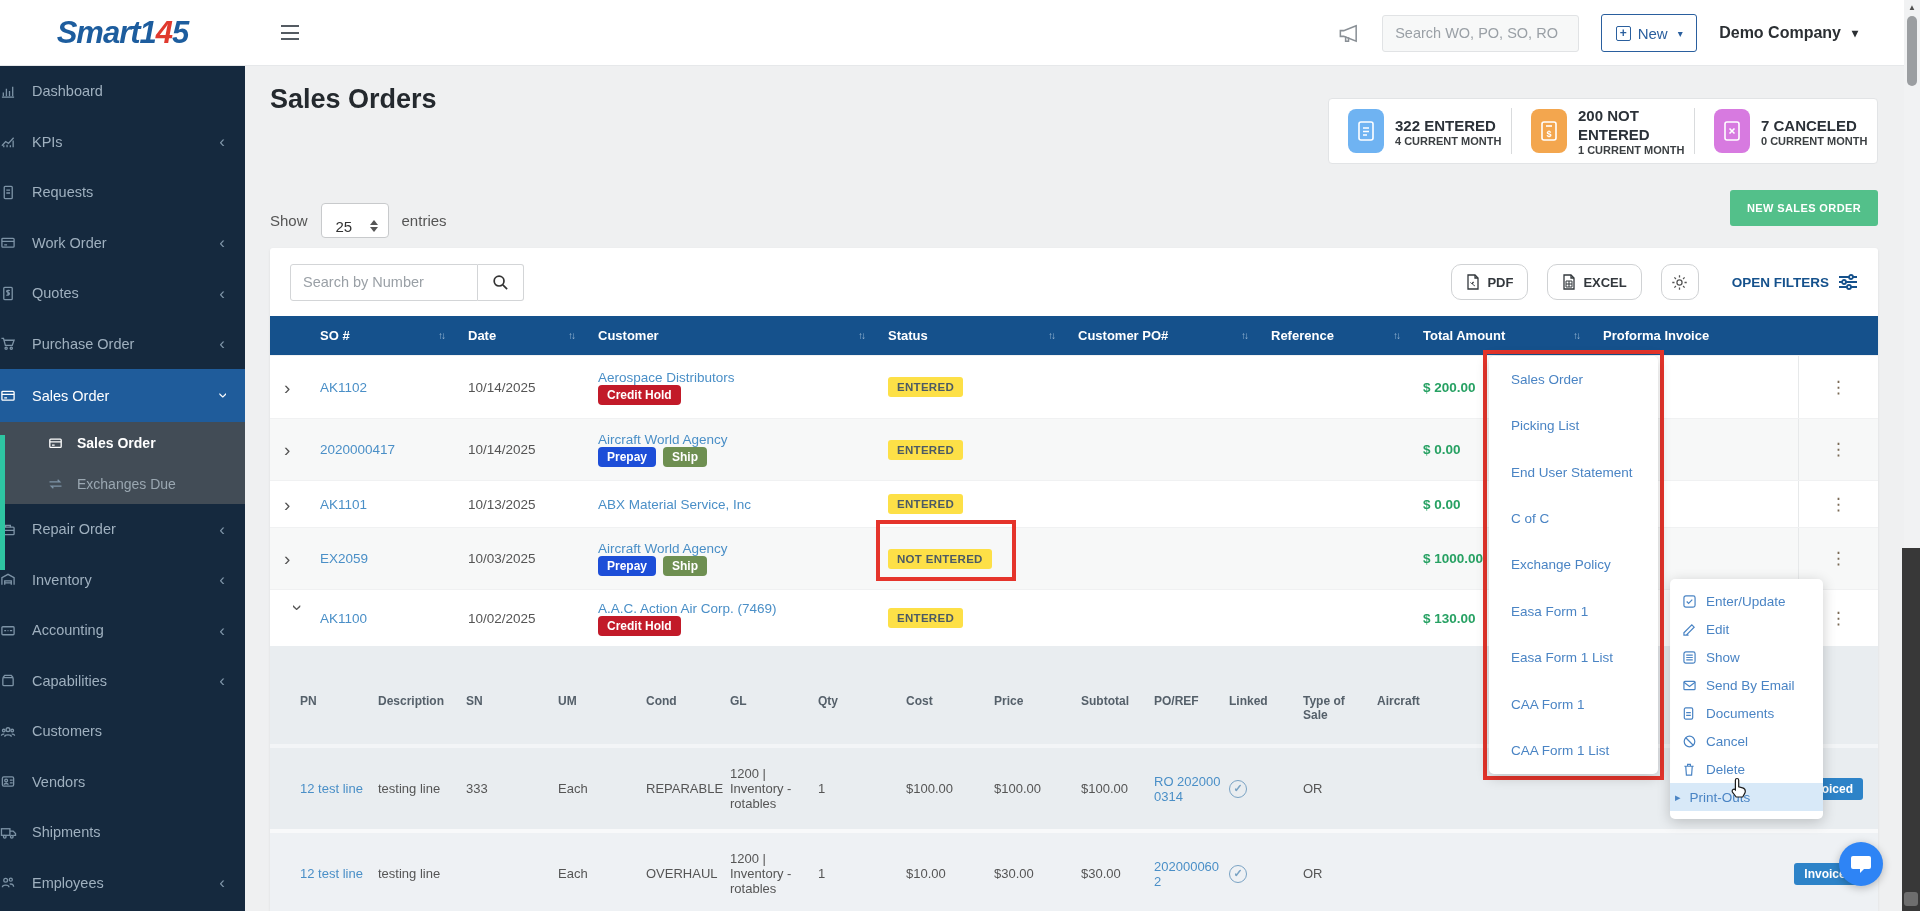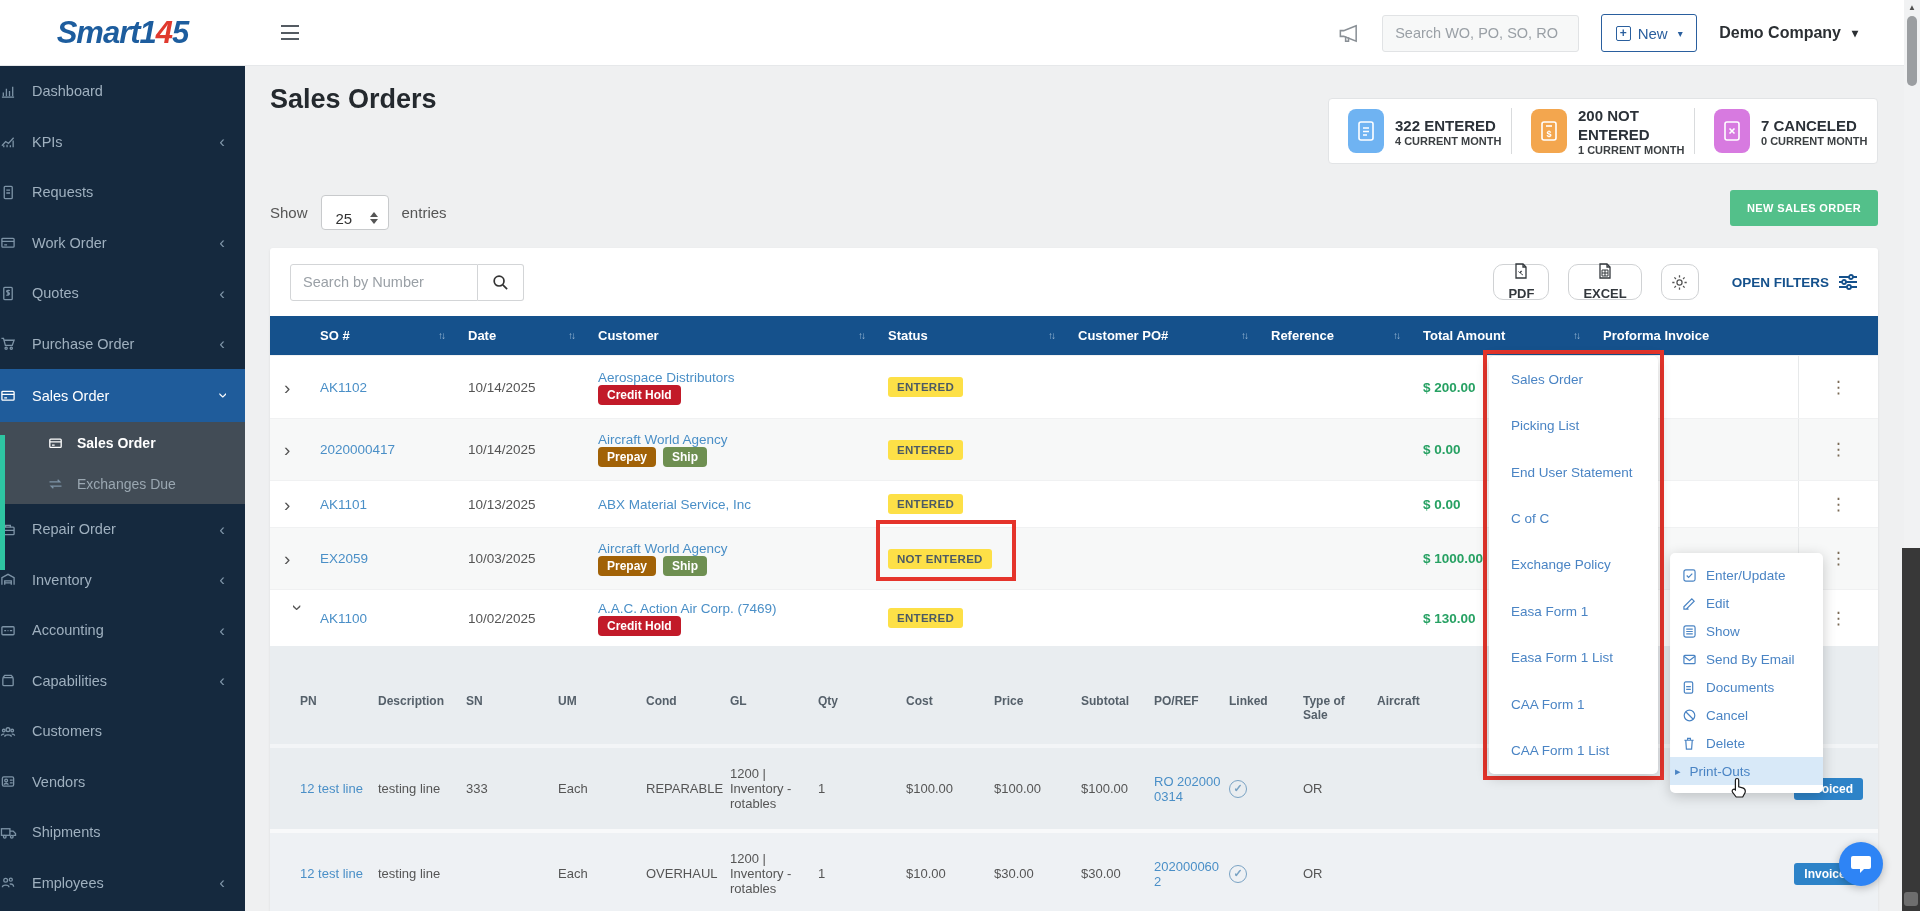--- a/index.html
+++ b/index.html
@@ -40,53 +40,53 @@
   
   .page-title { position:absolute; left:270px; top:84px; font-size:27px; font-weight:600; color:#24292e; }
   .stats-card { position:absolute; left:1328px; top:98px; width:550px; height:66px; background:#fff; border:1px solid #e2e4e6; border-radius:4px; display:flex; align-items:center; }
   .stat { flex:1; display:flex; align-items:center; gap:11px; padding-left:19px; height:46px; }
   .stat + .stat { border-left:1px solid #d9dbdd; }
   .stat-ico { width:36px; height:44px; border-radius:8px; display:flex; align-items:center; justify-content:center; flex:none; }
   .stat-main { font-size:15px; font-weight:bold; color:#2b3138; line-height:19px; }
   .stat-sub { font-size:11px; font-weight:600; color:#3c4043; }
 
   .show-row { position:absolute; left:270px; top:191px; display:flex; align-items:center; font-size:15px; color:#555; }
-  .pagesize { width:68px; height:35px; background:#fff; border:1px solid #c8cacc; border-radius:4px; margin:4px 13px; display:flex; align-items:center; padding:11px 10px 0 14px; cursor:pointer; font-size:15px; color:#333; justify-content:space-between; }
+  .pagesize { width:68px; height:35px; background:#fff; border:1px solid #c8cacc; border-radius:4px; margin:12px 13px; display:flex; align-items:center; padding:11px 10px 0 14px; cursor:pointer; font-size:15px; color:#333; justify-content:space-between; }
   .sel-arrows { display:flex; flex-direction:column; gap:2px; }
   .tri-up { width:0;height:0;border-left:4px solid transparent;border-right:4px solid transparent;border-bottom:5px solid #555; }
   .tri-down { width:0;height:0;border-left:4px solid transparent;border-right:4px solid transparent;border-top:5px solid #555; }
   .new-so-btn { position:absolute; left:1730px; top:190px; width:148px; height:36px; background:#53c08a; border:none; border-radius:3px; color:#fff; font-size:11px; font-weight:bold; letter-spacing:.4px; cursor:pointer; font-family:"Liberation Sans",sans-serif; }
 
   
   .table-card { position:absolute; left:270px; top:248px; width:1608px; height:663px; background:#fff; border-radius:3px 3px 0 0; box-shadow:0 1px 3px rgba(0,0,0,.08); }
   .card-toolbar { height:68px; display:flex; align-items:center; padding:12px 20px; }
   .search-group { display:flex; }
   .num-search { width:188px; height:37px; border:1px solid #d3d5d7; border-radius:3px 0 0 3px; padding:0 12px; font-size:14.5px; color:#333; font-family:"Liberation Sans",sans-serif; background:#fff; }
   .num-search::placeholder { color:#9aa0a6; }
   .search-go { width:46px; height:37px; border:1px solid #d3d5d7; border-left:none; border-radius:0 3px 3px 0; background:#fff; display:flex; align-items:center; justify-content:center; cursor:pointer; color:#333; }
   .toolbar-right { margin-left:auto; display:flex; align-items:center; gap:19px; }
-  .tb-btn { height:36px; border:1px solid #d0d2d4; border-radius:10px; background:#fff; display:flex; align-items:center; justify-content:center; gap:7px; font-size:13px; font-weight:bold; color:#33383d; cursor:pointer; padding:0 14px; font-family:"Liberation Sans",sans-serif;flex-direction:column; }
+  .tb-btn { height:36px; border:1px solid #d0d2d4; border-radius:10px; background:#fff; display:flex; align-items:center; justify-content:center; gap:7px; font-size:13px; font-weight:bold; color:#33383d; cursor:pointer; padding:0 14px; font-family:"Liberation Sans",sans-serif; }
   .open-filters { display:flex; align-items:center; gap:9px; color:#15518c; font-size:13.5px; font-weight:bold; cursor:pointer; margin-left:14px; }
 
   .thead { height:39px; background:#15518c; display:flex; align-items:center; color:#fff; font-size:13px; font-weight:600; }
   .th { display:flex; align-items:center; padding-left:8px; }
   .sort { margin-left:auto; margin-right:16px; font-size:10px; color:#9dbad6; letter-spacing:-2px; }
   .c-exp{width:42px;flex:none;} .c-so{width:148px;flex:none;} .c-date{width:130px;flex:none;}
   .c-cust{width:290px;flex:none;} .c-status{width:190px;flex:none;} .c-cpo{width:193px;flex:none;}
   .c-ref{width:152px;flex:none;} .c-total{width:180px;flex:none;} .c-prof{width:203px;flex:none;} .c-act{width:80px;flex:none;}
   .trow { display:flex; align-items:center; font-size:13.5px; color:#555; border-top:1px solid #f0f1f2; }
   .trow.alt { background:#f7f8f8; }
   .td { padding-left:8px; }
   .td.c-act { align-self:stretch; border-left:1px solid #e7e9ea; display:flex; align-items:center; justify-content:center; padding:0; }
   .expander { display:block; margin-left:6px; color:#555; font-size:19px; cursor:pointer; line-height:1; }
   .expander.open { transform:rotate(90deg); }
   .lnk { color:#4a8fc7; cursor:pointer; }
   .badges { display:flex; gap:7px; }
   .bdg { display:inline-block; color:#fff; font-size:12px; font-weight:bold; padding:3px 9px; border-radius:4px; }
-  .bdg.red { background:#c21a29; } .bdg.dkgreen { background:#a16207; } .bdg.olive { background:#6e8f51; }
+  .bdg.red { background:#c21a29; } .bdg.dkgreen { background:#1d4ed8; } .bdg.olive { background:#6e8f51; }
   .status-bdg { display:inline-block; background:#fde047; color:#4c5a64; font-size:11.5px; font-weight:bold; padding:4px 9px; border-radius:3px; letter-spacing:.3px; }
   .money { color:#27a163; font-weight:bold; }
   .kebab { font-size:17px; color:#7a6a55; cursor:pointer; padding:4px 8px; }
   .r1{height:63px;} .r2{height:62px;} .r3{height:47px;} .r4{height:62px;} .r5{height:57px;}
 
   
   .detail-zone { height:265px; background:#e9edf0; padding-top:48px; font-size:13px; color:#555; }
   .dthead { display:flex; font-weight:600; color:#55606a; font-size:12px; height:50px; }
   .dcell { padding-left:8px; }
   .drow { display:flex; align-items:center; }
@@ -100,21 +100,21 @@
   .circle-check { width:18px; height:18px; border:1.6px solid #7aa3c4; border-radius:50%; color:#7aa3c4; font-size:11px; display:flex; align-items:center; justify-content:center; font-weight:bold; }
   .inv-bdg { background:#2d83c8; color:#fff; font-size:12px; font-weight:bold; padding:4px 10px; border-radius:3px; }
 
   
   .red-rect { position:absolute; border:4px solid #e5342b; z-index:26; pointer-events:none; }
   .rect-status { left:876px; top:520px; width:140px; height:61px; }
   .printouts-wrap { position:absolute; left:1483px; top:350px; width:181px; height:430px; border:4px solid #e5342b; z-index:30; }
   .menu-panel { background:#fff; border-radius:5px; box-shadow:0 3px 14px rgba(0,0,0,.2); }
   .printouts { position:absolute; left:2px; top:2px; width:169px; height:418px; display:flex; flex-direction:column; }
   .po-item { flex:1; display:flex; align-items:center; padding-left:22px; color:#4a84c4; font-size:13.5px; cursor:pointer; }
-  .actions-menu { position:absolute; left:1670px; top:553px; width:153px; padding:8px 0; z-index:28; }
+  .actions-menu { position:absolute; left:1670px; top:579px; width:153px; padding:8px 0; z-index:28; }
   .ac-item { height:28px; display:flex; align-items:center; gap:9px; padding-left:13px; color:#4a84c4; font-size:13.5px; cursor:pointer; position:relative; }
   .ac-ico { display:flex; color:#4a84c4; width:14px; }
   .ac-item.hl { background:#d8e9f8; }
   .ac-caret { font-size:11px; color:#4a84c4; margin-left:-8px; }
   .cursor-hand { position:absolute; left:1728px; top:776px; z-index:40; pointer-events:none; }
 
   .chat-fab { position:absolute; left:1839px; top:842px; width:44px; height:44px; border-radius:50%; background:#2e84f5; z-index:38; display:flex; align-items:center; justify-content:center; cursor:pointer; box-shadow:0 2px 8px rgba(0,0,0,.25); }
 
   
   .scroll-track { position:absolute; right:0; top:0; width:16px; height:911px; background:#f1f2f3; z-index:50; }

